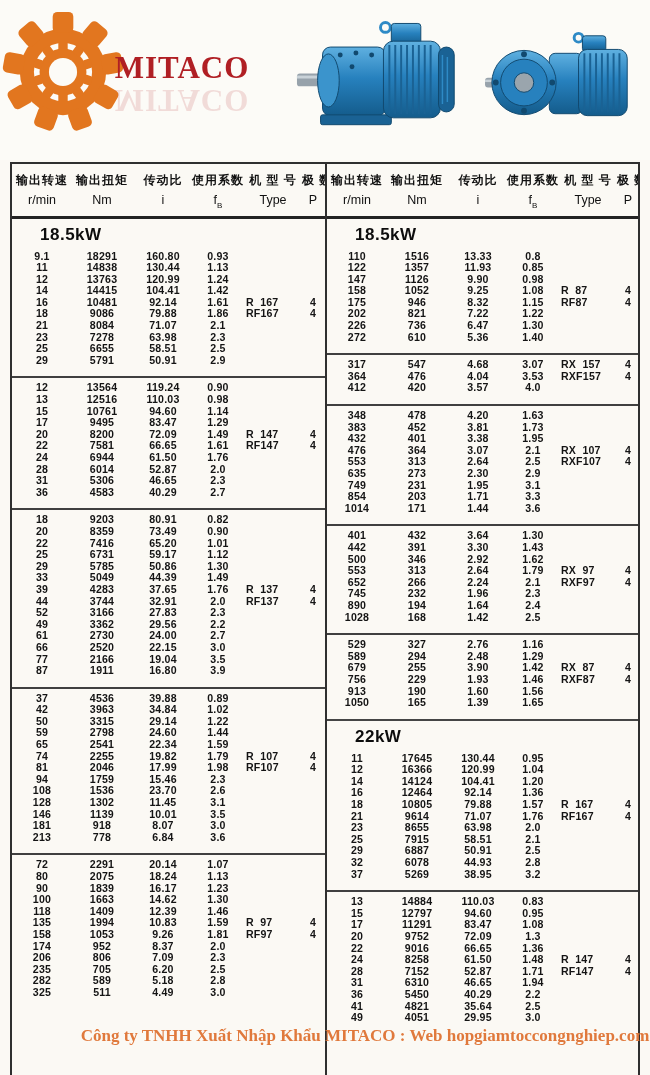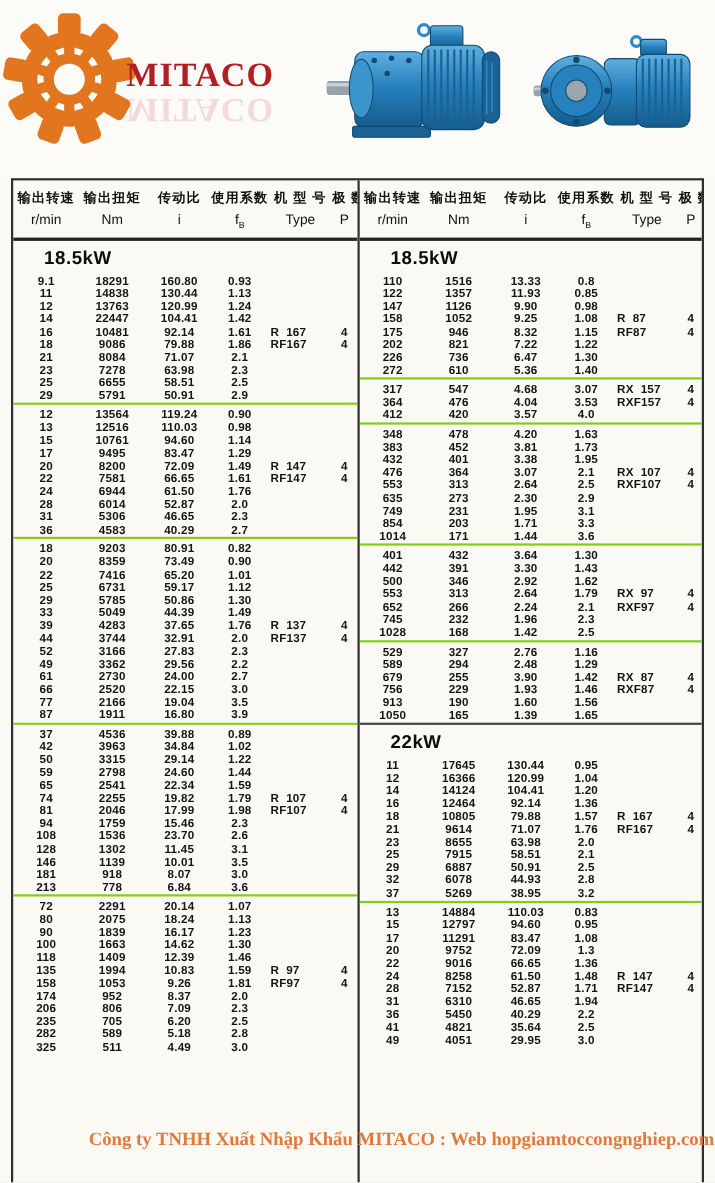--- a/index.html
+++ b/index.html
@@ -23,22 +23,22 @@
                  border:2px solid #2F2F2F;display:flex;box-sizing:border-box;background:#FBF9F4;}
   .table-col{width:50%;overflow:hidden;box-sizing:border-box;}
   .table-col.right{border-left:2px solid #2F2F2F;}
   .col-header{display:grid;grid-template-columns:56px 64px 58px 52px 58px 22px;
               padding:8px 0 6px 2px;border-bottom:3px solid #232323;}
   .hcell{text-align:center;}
   .hcn{font-size:12px;font-weight:bold;color:#111;letter-spacing:1px;white-space:nowrap;}
   .hen{font-size:12.5px;font-weight:normal;color:#111;margin-top:4px;}
   .hen sub{font-size:8px;}
   .sec-title{font-size:17px;font-weight:bold;color:#0d0d0d;padding:6px 0 2px 28px;letter-spacing:.5px;}
-  .block{padding:4px 0 0;}
-  .block + .block{border-top:2px solid #84cc16;}
+  .block{padding:4px 0 10px;}
+  .block + .block{border-top:2px solid #404040;}
   .section + .section{border-top:2px solid #454545;}
   .row{display:grid;grid-template-columns:56px 64px 58px 52px 58px 22px;padding-left:2px;
        height:11.6px;line-height:11.6px;font-size:10.6px;font-weight:bold;color:#141414;}
   .row span{text-align:center;letter-spacing:.2px;}
   .row .c4{text-align:left;white-space:pre;padding-left:2px;}
   
   .footer{position:absolute;left:0;top:1026px;width:650px;text-align:center;
           font-family:"Liberation Serif",serif;font-weight:bold;font-size:17px;color:#E0793C;padding-left:40px;}
 </style>
 </head>
@@ -175,21 +175,21 @@
             <div class="row">
               <span class="c0">12</span>
               <span class="c1">13763</span>
               <span class="c2">120.99</span>
               <span class="c3">1.24</span>
               <span class="c4"></span>
               <span class="c5"></span>
             </div>
             <div class="row">
               <span class="c0">14</span>
-              <span class="c1">22447</span>
+              <span class="c1">14415</span>
               <span class="c2">104.41</span>
               <span class="c3">1.42</span>
               <span class="c4"></span>
               <span class="c5"></span>
             </div>
             <div class="row">
               <span class="c0">16</span>
               <span class="c1">10481</span>
               <span class="c2">92.14</span>
               <span class="c3">1.61</span>
@@ -873,20 +873,28 @@
               <span class="c2">2.24</span>
               <span class="c3">2.1</span>
               <span class="c4">RXF97</span>
               <span class="c5">4</span>
             </div>
             <div class="row">
               <span class="c0">745</span>
               <span class="c1">232</span>
               <span class="c2">1.96</span>
               <span class="c3">2.3</span>
+              <span class="c4"></span>
+              <span class="c5"></span>
+            </div>
+            <div class="row">
+              <span class="c0">890</span>
+              <span class="c1">194</span>
+              <span class="c2">1.64</span>
+              <span class="c3">2.4</span>
               <span class="c4"></span>
               <span class="c5"></span>
             </div>
             <div class="row">
               <span class="c0">1028</span>
               <span class="c1">168</span>
               <span class="c2">1.42</span>
               <span class="c3">2.5</span>
               <span class="c4"></span>
               <span class="c5"></span>

